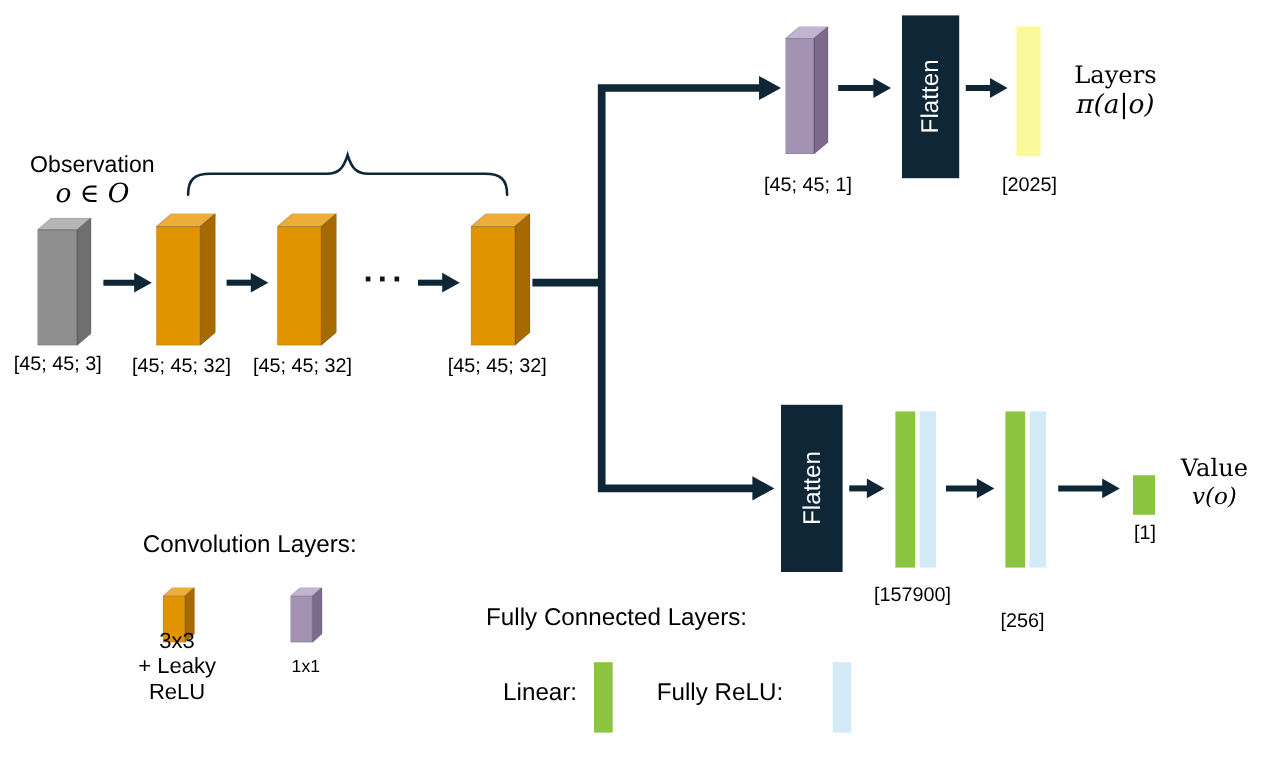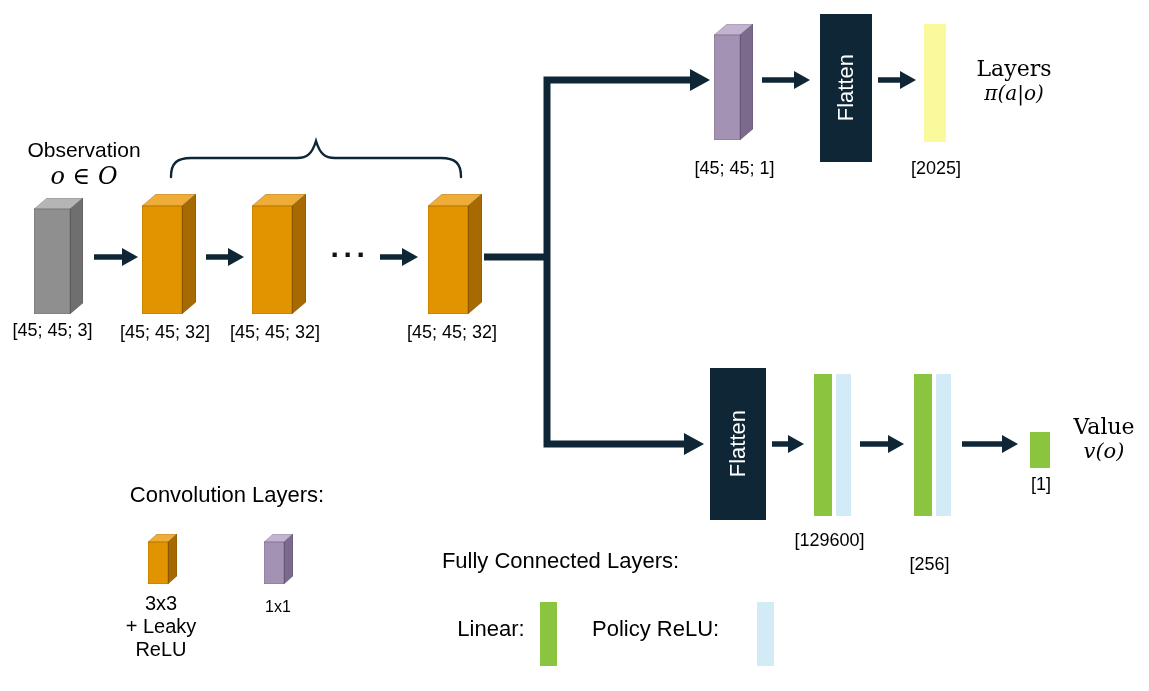--- a/index.html
+++ b/index.html
@@ -138,27 +138,27 @@
   </div>
 
   <div class="lbl dots" style="left:326px;top:238px;width:48px">···</div>
 
   <div class="lbl" style="left:0px;top:320px;width:105px">[45; 45; 3]</div>
   <div class="lbl" style="left:105px;top:322px;width:120px">[45; 45; 32]</div>
   <div class="lbl" style="left:215px;top:322px;width:120px">[45; 45; 32]</div>
   <div class="lbl" style="left:392px;top:322px;width:120px">[45; 45; 32]</div>
   <div class="lbl" style="left:682px;top:158px;width:105px">[45; 45; 1]</div>
   <div class="lbl" style="left:892px;top:158px;width:88px">[2025]</div>
-  <div class="lbl" style="left:772px;top:530px;width:115px">[129600]</div>
+  <div class="lbl" style="left:772px;top:530px;width:115px">[157900]</div>
   <div class="lbl" style="left:882px;top:554px;width:95px">[256]</div>
   <div class="lbl" style="left:1012px;top:474px;width:58px">[1]</div>
 
   <div class="lbl" style="left:966px;top:56px;width:96px">
     <div class="serif" style="font-size:22px">Layers</div>
-    <div class="math" style="font-size:20px">π(a|o)</div>
+    <div class="math" style="font-size:24px">π(a|o)</div>
   </div>
 
   <div class="lbl" style="left:1058px;top:414px;width:92px">
     <div class="serif" style="font-size:22px">Value</div>
     <div class="math" style="font-size:21px">v(o)</div>
   </div>
 
   <div class="lbl title" style="left:112px;top:482px;width:230px">Convolution Layers:</div>
 
   <svg class="abs" style="left:148px;top:534px" width="29" height="50">
@@ -166,29 +166,29 @@
     <polygon class="face s-org" points="20,8 29,0 29,42 20,50"></polygon>
     <polygon class="face f-org" points="0,8 20,8 20,50 0,50"></polygon>
   </svg>
 
   <svg class="abs" style="left:264px;top:534px" width="29" height="50">
     <polygon class="face t-pur" points="0,8 20,8 29,0 9,0"></polygon>
     <polygon class="face s-pur" points="20,8 29,0 29,42 20,50"></polygon>
     <polygon class="face f-pur" points="0,8 20,8 20,50 0,50"></polygon>
   </svg>
 
-  <div class="lbl leg-line" style="left:108px;top:592px;width:106px">
+  <div class="lbl leg-line" style="left:108px;top:572px;width:106px">
     <div>3x3</div>
     <div>+ Leaky</div>
     <div>ReLU</div>
   </div>
 
   <div class="lbl" style="left:242px;top:598px;width:72px;font-size:16px">1x1</div>
 
   <div class="lbl title" style="left:438px;top:548px;width:245px">Fully Connected Layers:</div>
 
   <div class="lbl title" style="left:452px;top:616px;width:78px">Linear:</div>
   <div class="bar bar-green" style="left:540px;top:602px;width:17px;height:64px"></div>
 
-  <div class="lbl title" style="left:592px;top:616px;width:125px">Policy ReLU:</div>
+  <div class="lbl title" style="left:592px;top:616px;width:125px">Fully ReLU:</div>
   <div class="bar bar-blue" style="left:757px;top:602px;width:17px;height:64px"></div>
 
 </div>
 
 </body></html>

